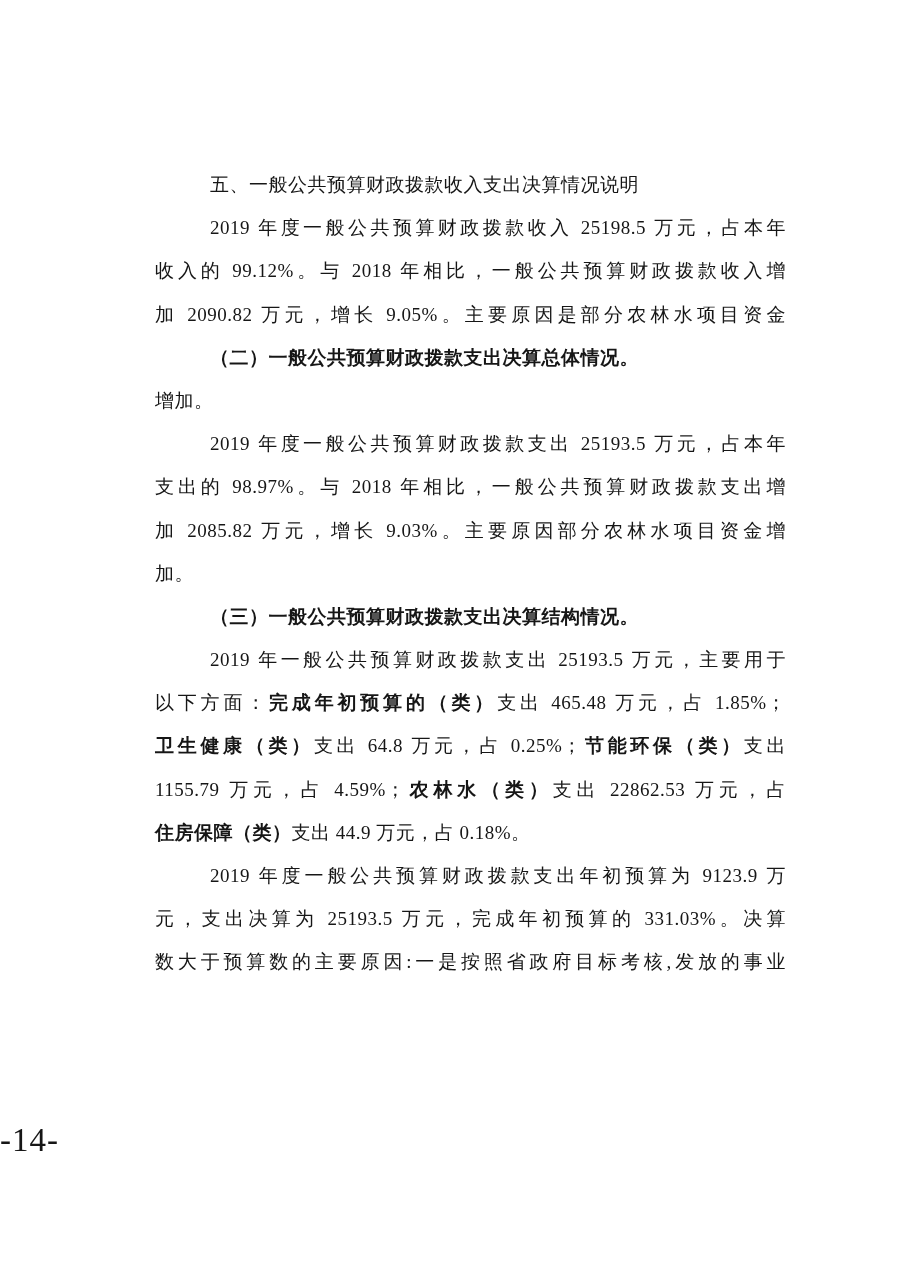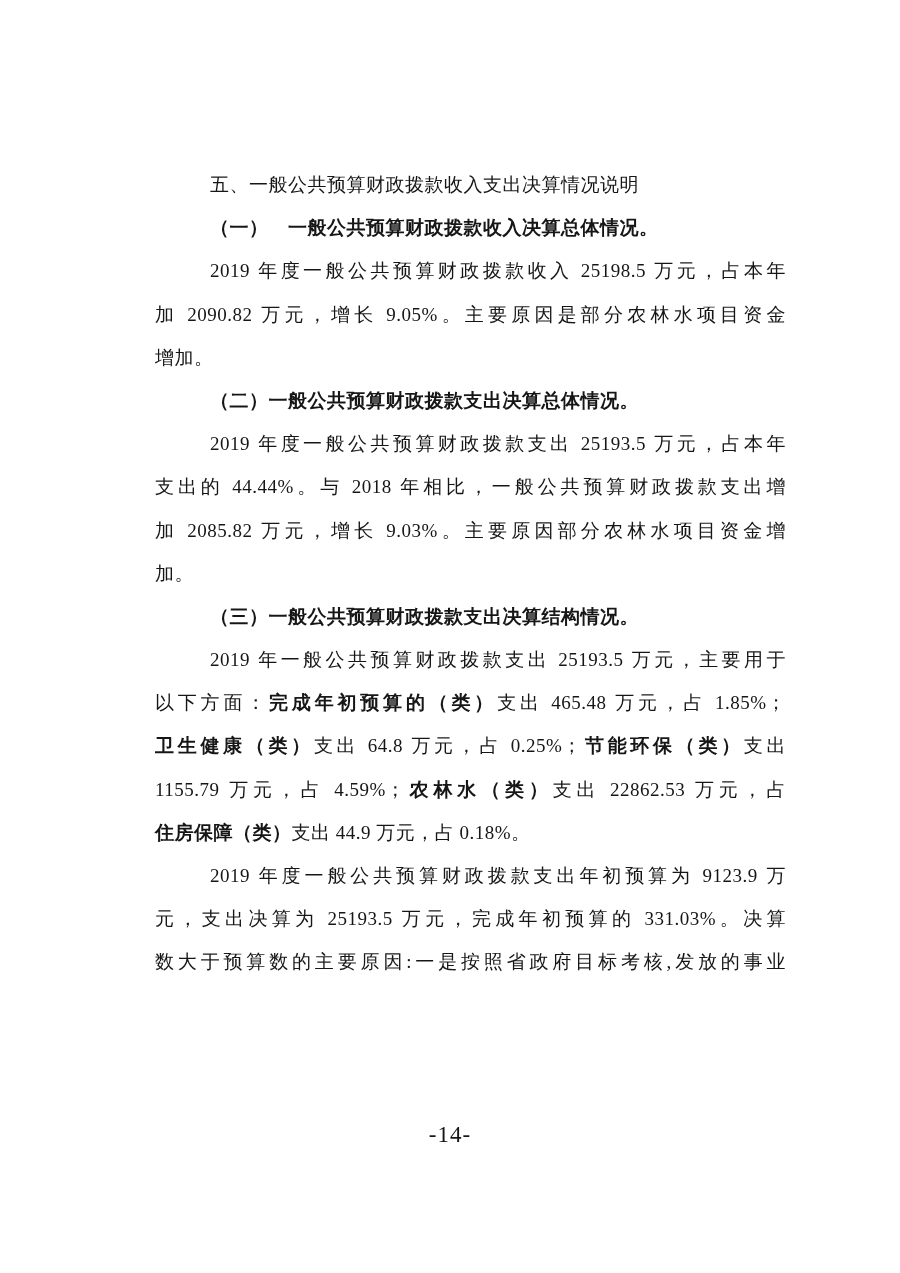--- a/index.html
+++ b/index.html
@@ -40,44 +40,43 @@
     text-indent: 55px;
   }
   .line.bold, .seg.bold {
     font-weight: 700;
   }
   .footer {
     position: absolute;
     top: 1122px;
     left: 0;
     width: 900px;
-    text-align: center;
-    font-size: 23px;
+    font-size: 33px;
     letter-spacing: 1px;
     color: #161616;
   }
 </style>
 </head>
 <body>
 
 <div class="page">
   <div class="content">
 
     <div class="line indent"><span class="seg">五、一般公共预算财政拨款收入支出决算情况说明</span></div>
 
-    <div class="line indent bold"><span class="seg">（一）　一般公共预算财政拨款收入决算总体情况。</span></div>
 
     <div class="line indent fill"><span class="seg">2019 年度一般公共预算财政拨款收入 25198.5 万元，占本年</span></div>
+    <div class="line fill"><span class="seg">收入的 99.12%。与 2018 年相比，一般公共预算财政拨款收入增</span></div>
     <div class="line fill"><span class="seg">加 2090.82 万元，增长 9.05%。主要原因是部分农林水项目资金</span></div>
+    <div class="line indent bold"><span class="seg">（二）一般公共预算财政拨款支出决算总体情况。</span></div>
+
     <div class="line"><span class="seg">增加。</span></div>
 
-    <div class="line indent bold"><span class="seg">（二）一般公共预算财政拨款支出决算总体情况。</span></div>
-
     <div class="line indent fill"><span class="seg">2019 年度一般公共预算财政拨款支出 25193.5 万元，占本年</span></div>
-    <div class="line fill"><span class="seg">支出的 44.44%。与 2018 年相比，一般公共预算财政拨款支出增</span></div>
+    <div class="line fill"><span class="seg">支出的 98.97%。与 2018 年相比，一般公共预算财政拨款支出增</span></div>
     <div class="line fill"><span class="seg">加 2085.82 万元，增长 9.03%。主要原因部分农林水项目资金增</span></div>
     <div class="line"><span class="seg">加。</span></div>
 
     <div class="line indent bold"><span class="seg">（三）一般公共预算财政拨款支出决算结构情况。</span></div>
 
     <div class="line indent fill"><span class="seg">2019 年一般公共预算财政拨款支出 25193.5 万元，主要用于</span></div>
 
     <div class="line fill"><span class="seg">以下方面：</span><span class="seg bold">完成年初预算的（类）</span><span class="seg">支出 465.48 万元，占 1.85%；</span></div>
 
     <div class="line fill"><span class="seg bold">卫生健康（类）</span><span class="seg">支出 64.8 万元，占 0.25%；</span><span class="seg bold">节能环保（类）</span><span class="seg">支出</span></div>

